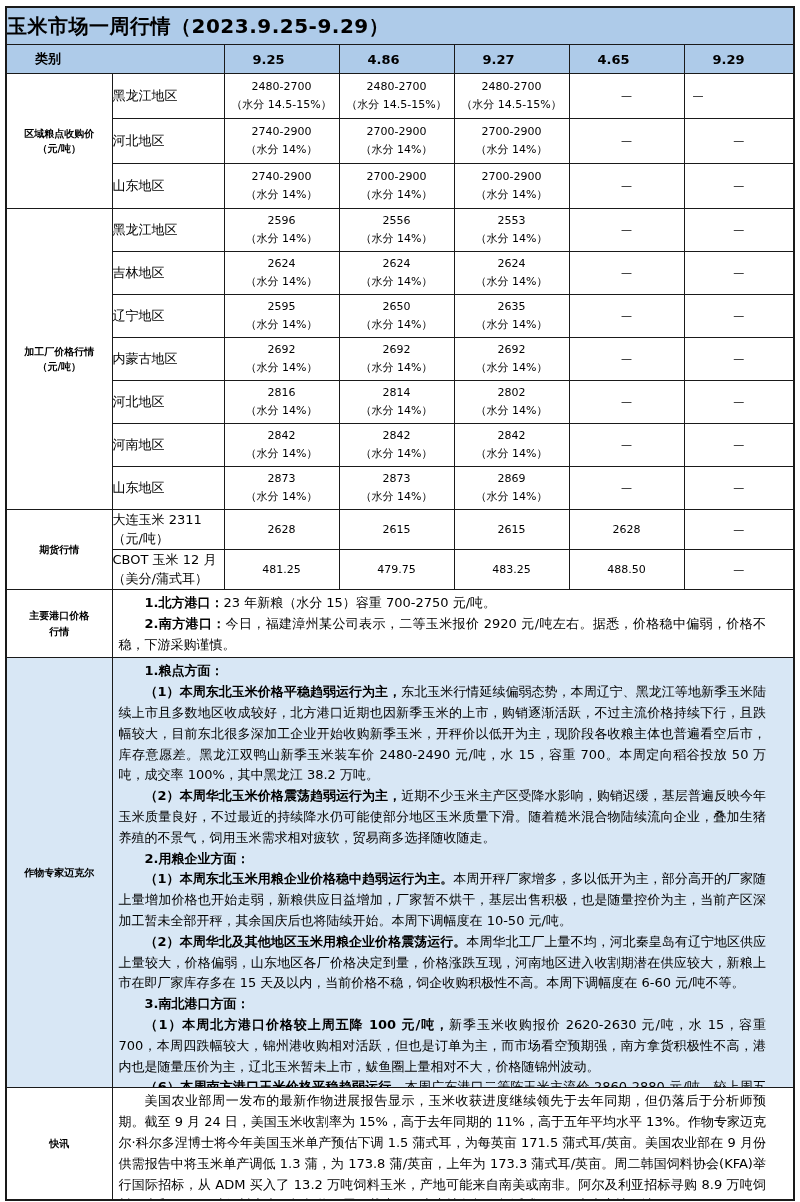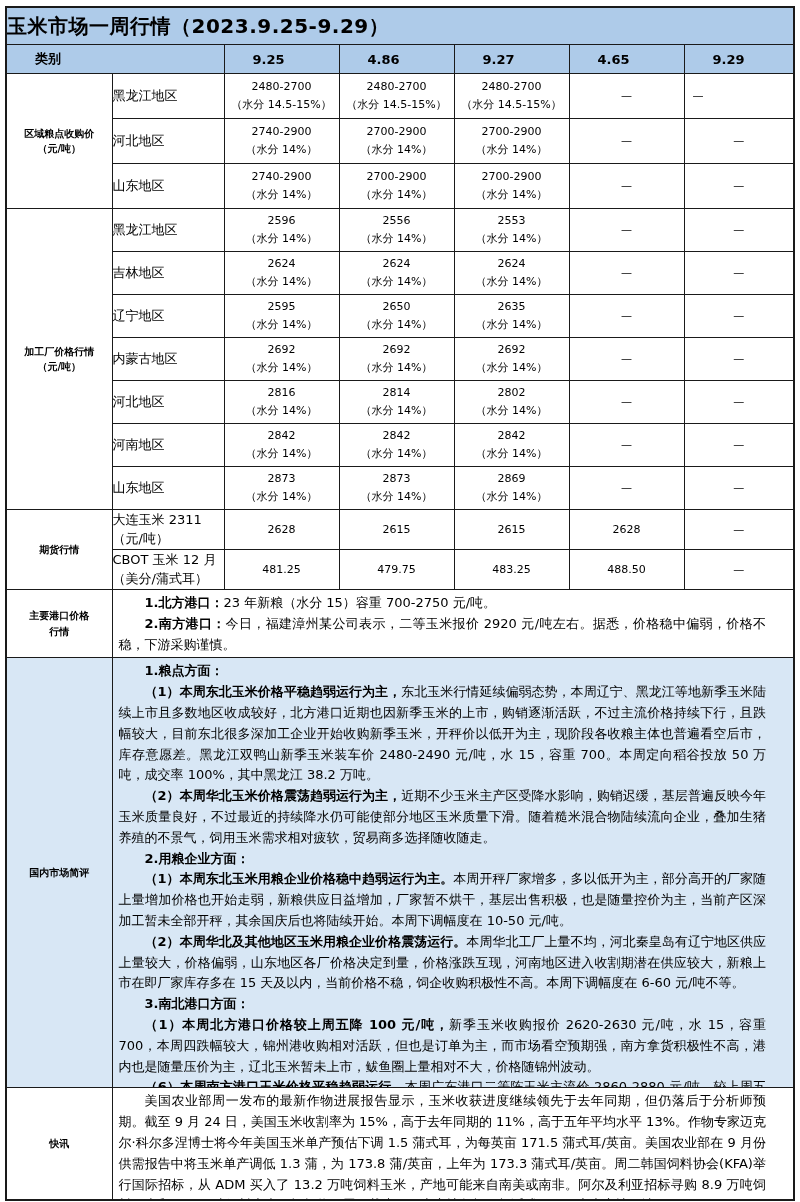--- a/index.html
+++ b/index.html
@@ -345,21 +345,21 @@
           </td>
           <td class="textcell" colspan="6">
             <div class="txt">
               <p class="para"><b>1.北方港口：</b><span>23 年新粮（水分 15）容重 700-2750 元/吨。</span></p>
               <p class="para"><b>2.南方港口：</b><span>今日，福建漳州某公司表示，二等玉米报价 2920 元/吨左右。据悉，价格稳中偏弱，价格不稳，下游采购谨慎。</span></p>
             </div>
           </td>
         </tr>
         <tr class="review">
           <td class="cat blue">
-            <div>国内市场简评</div>
+            <div>作物专家迈克尔</div>
           </td>
           <td class="textcell blue" colspan="6">
             <div class="txt">
               <p class="para"><b>1.粮点方面：</b></p>
               <p class="para"><b>（1）本周东北玉米价格平稳趋弱运行为主，</b><span>东北玉米行情延续偏弱态势，本周辽宁、黑龙江等地新季玉米陆续上市且多数地区收成较好，北方港口近期也因新季玉米的上市，购销逐渐活跃，不过主流价格持续下行，且跌幅较大，目前东北很多深加工企业开始收购新季玉米，开秤价以低开为主，现阶段各收粮主体也普遍看空后市，库存意愿差。黑龙江双鸭山新季玉米装车价 2480-2490 元/吨，水 15，容重 700。本周定向稻谷投放 50 万吨，成交率 100%，其中黑龙江 38.2 万吨。</span></p>
               <p class="para"><b>（2）本周华北玉米价格震荡趋弱运行为主，</b><span>近期不少玉米主产区受降水影响，购销迟缓，基层普遍反映今年玉米质量良好，不过最近的持续降水仍可能使部分地区玉米质量下滑。随着糙米混合物陆续流向企业，叠加生猪养殖的不景气，饲用玉米需求相对疲软，贸易商多选择随收随走。</span></p>
               <p class="para"><b>2.用粮企业方面：</b></p>
               <p class="para"><b>（1）本周东北玉米用粮企业价格稳中趋弱运行为主。</b><span>本周开秤厂家增多，多以低开为主，部分高开的厂家随上量增加价格也开始走弱，新粮供应日益增加，厂家暂不烘干，基层出售积极，也是随量控价为主，当前产区深加工暂未全部开秤，其余国庆后也将陆续开始。本周下调幅度在 10-50 元/吨。</span></p>
               <p class="para"><b>（2）本周华北及其他地区玉米用粮企业价格震荡运行。</b><span>本周华北工厂上量不均，河北秦皇岛有辽宁地区供应上量较大，价格偏弱，山东地区各厂价格决定到量，价格涨跌互现，河南地区进入收割期潜在供应较大，新粮上市在即厂家库存多在 15 天及以内，当前价格不稳，饲企收购积极性不高。本周下调幅度在 6-60 元/吨不等。</span></p>
               <p class="para"><b>3.南北港口方面：</b></p>

